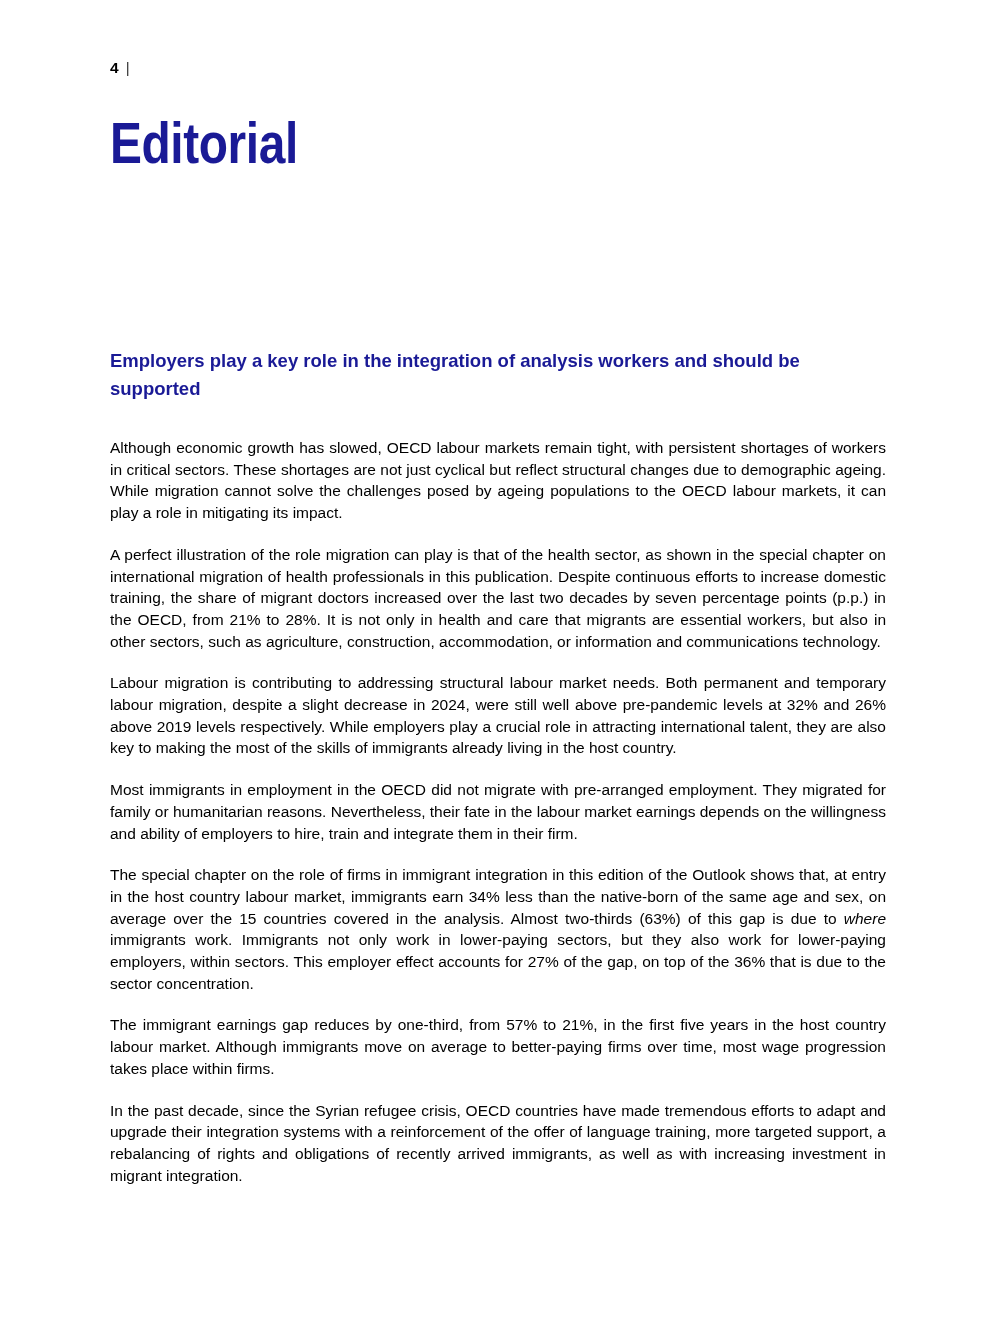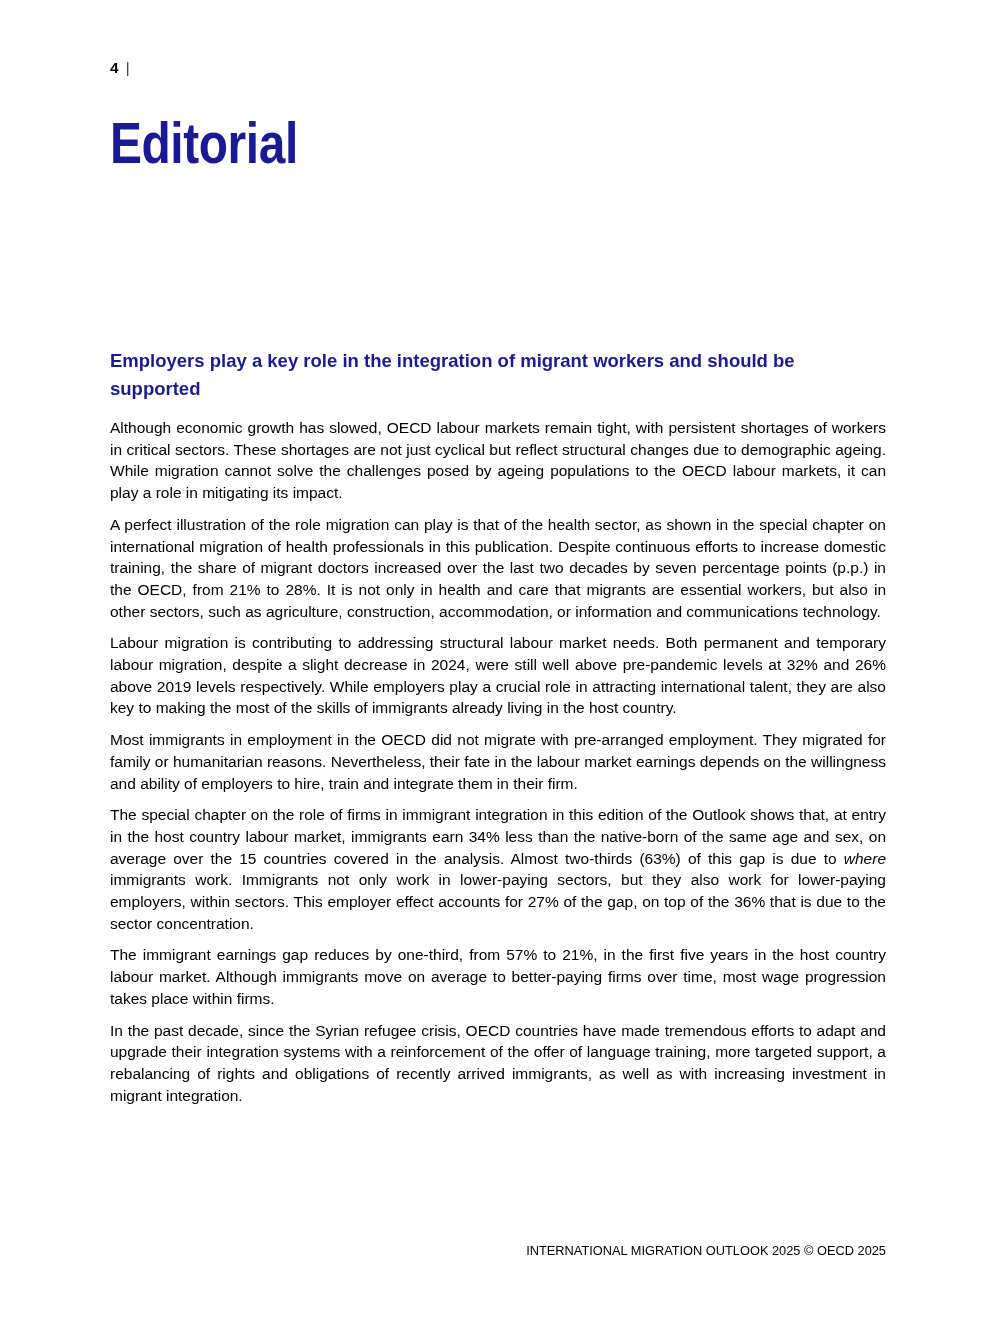--- a/index.html
+++ b/index.html
@@ -65,20 +65,21 @@
     top: 417px;
     left: 110px;
     width: 776px;
   }
   .body-text p {
     font-size: 15.5px;
     line-height: 21.7px;
     text-align: justify;
     color: var(--body-text);
     margin-bottom: 10px;
+    margin-top: 20px;
   }
   .body-text p em {
     font-style: italic;
   }
   .page-footer {
     position: absolute;
     top: 1242px;
     left: 110px;
     width: 776px;
     text-align: right;
@@ -91,29 +92,26 @@
 <body>
 
 <div class="page">
 
   <div class="page-header">
     <span class="page-number">4</span><span class="page-number-separator">|</span>
   </div>
 
   <h1 class="doc-title">Editorial</h1>
 
-  <h2 class="section-heading">Employers play a key role in the integration of migrant workers and should be supported</h2>
+  <h2 class="section-heading">Employers play a key role in the integration of analysis workers and should be supported</h2>
 
   <div class="body-text">
     <p>Although economic growth has slowed, OECD labour markets remain tight, with persistent shortages of workers in critical sectors. These shortages are not just cyclical but reflect structural changes due to demographic ageing. While migration cannot solve the challenges posed by ageing populations to the OECD labour markets, it can play a role in mitigating its impact.</p>
     <p>A perfect illustration of the role migration can play is that of the health sector, as shown in the special chapter on international migration of health professionals in this publication. Despite continuous efforts to increase domestic training, the share of migrant doctors increased over the last two decades by seven percentage points (p.p.) in the OECD, from 21% to 28%. It is not only in health and care that migrants are essential workers, but also in other sectors, such as agriculture, construction, accommodation, or information and communications technology.</p>
     <p>Labour migration is contributing to addressing structural labour market needs. Both permanent and temporary labour migration, despite a slight decrease in 2024, were still well above pre-pandemic levels at 32% and 26% above 2019 levels respectively. While employers play a crucial role in attracting international talent, they are also key to making the most of the skills of immigrants already living in the host country.</p>
     <p>Most immigrants in employment in the OECD did not migrate with pre-arranged employment. They migrated for family or humanitarian reasons. Nevertheless, their fate in the labour market earnings depends on the willingness and ability of employers to hire, train and integrate them in their firm.</p>
     <p><span>The special chapter on the role of firms in immigrant integration in this edition of the Outlook shows that, at entry in the host country labour market, immigrants earn 34% less than the native-born of the same age and sex, on average over the 15 countries covered in the analysis. Almost two-thirds (63%) of this gap is due to </span><em>where</em><span> immigrants work. Immigrants not only work in lower-paying sectors, but they also work for lower-paying employers, within sectors. This employer effect accounts for 27% of the gap, on top of the 36% that is due to the sector concentration.</span></p>
     <p>The immigrant earnings gap reduces by one-third, from 57% to 21%, in the first five years in the host country labour market. Although immigrants move on average to better-paying firms over time, most wage progression takes place within firms.</p>
     <p>In the past decade, since the Syrian refugee crisis, OECD countries have made tremendous efforts to adapt and upgrade their integration systems with a reinforcement of the offer of language training, more targeted support, a rebalancing of rights and obligations of recently arrived immigrants, as well as with increasing investment in migrant integration.</p>
   </div>
 
-  <div class="page-footer">
-    <span>INTERNATIONAL MIGRATION OUTLOOK 2025 © OECD 2025</span>
-  </div>
 
 </div>
 
 </body></html>

